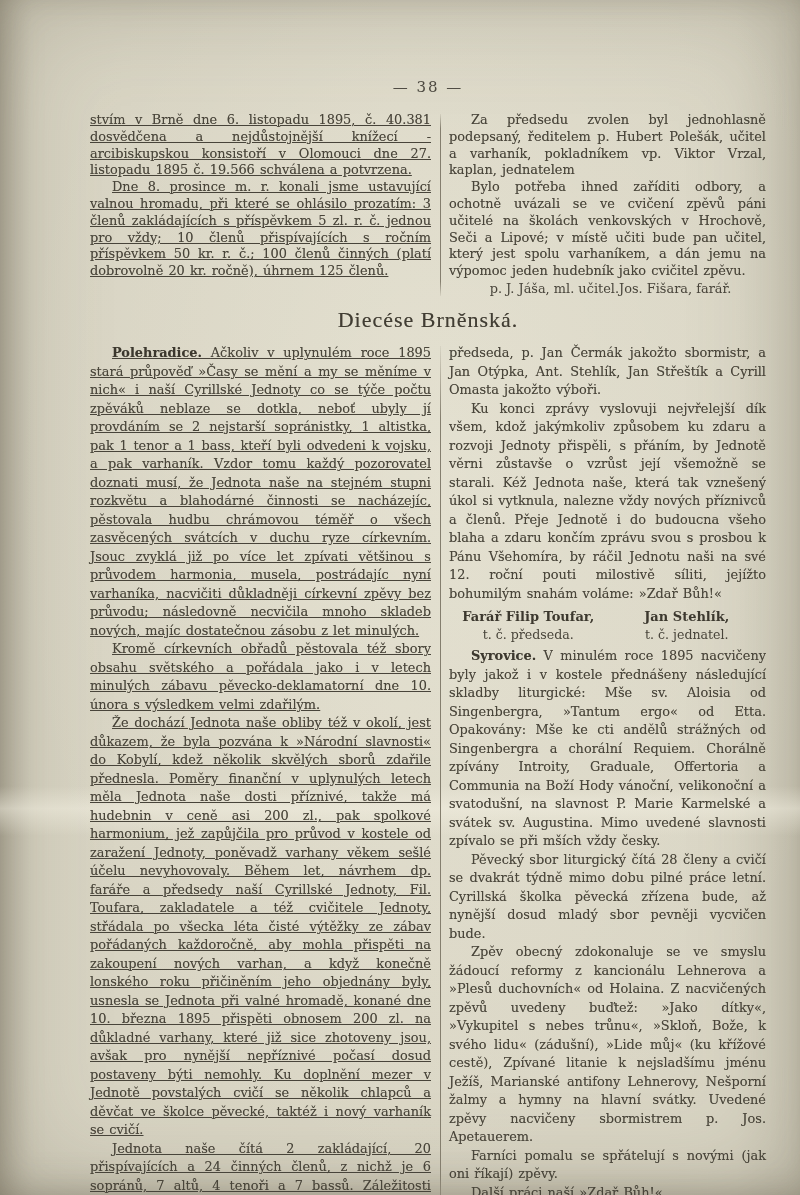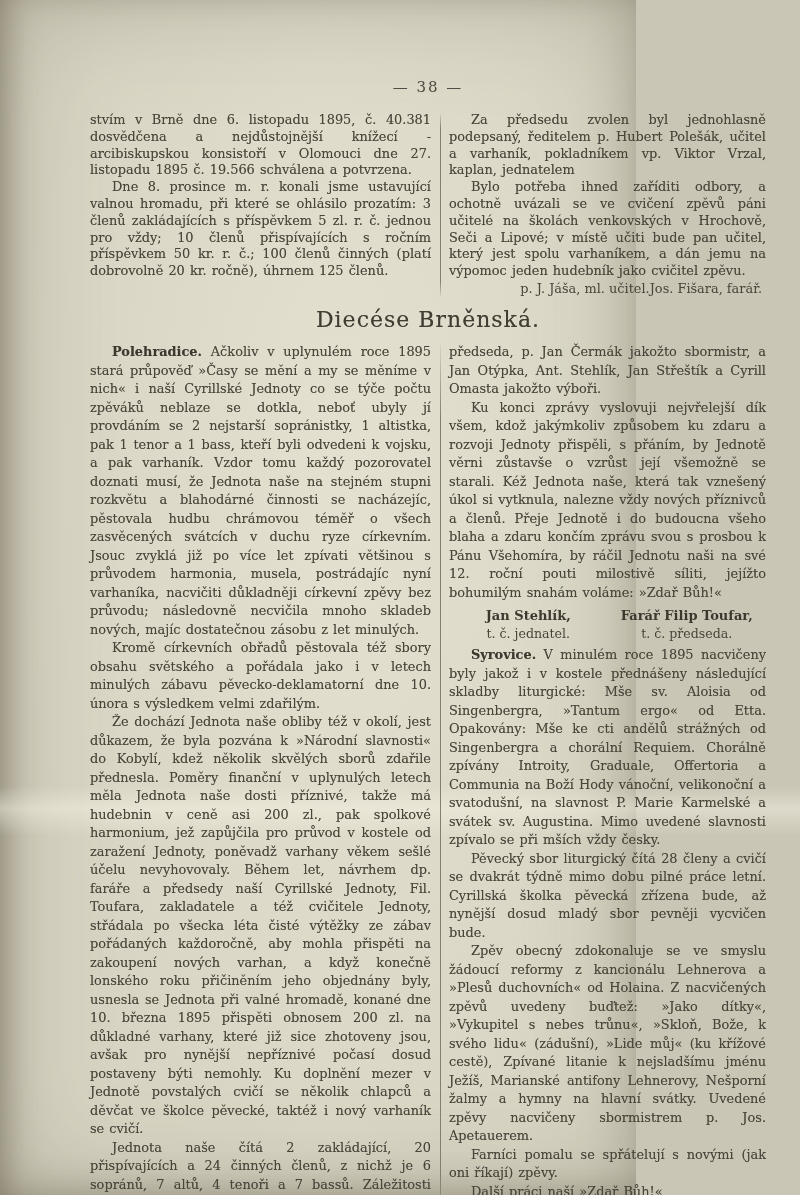--- a/index.html
+++ b/index.html
@@ -3,21 +3,21 @@
 <meta charset="utf-8">
 <style>
   html, body { margin: 0; padding: 0; }
   body {
     width: 800px; height: 1195px; overflow: hidden;
     background: #cac6b6;
     font-family: "DejaVu Serif", serif;
   }
   .page {
     position: relative;
-    width: 636px; height: 1195px;
+    width: 800px; height: 1195px;
     background:
       radial-gradient(ellipse at 55% 40%, rgba(255,253,240,0.25), rgba(0,0,0,0) 70%),
       linear-gradient(90deg, #cdc9b8 0%, #d7d3c2 4%, #dbd7c6 50%, #d9d5c4 92%, #d2cebd 100%),
       #d9d5c4;
     box-shadow:
       inset 0 0 110px rgba(96,88,68,0.30),
       inset 18px 0 40px -18px rgba(84,76,58,0.40),
       inset 0 -14px 40px -14px rgba(84,76,58,0.30);
     color: #48443a;
   }
@@ -30,21 +30,21 @@
     position: absolute; left: 90px; top: 78px; width: 676px;
   }
   .page-number {
     text-align: center;
     font-size: 15px;
     letter-spacing: 2px;
     color: #4c4840;
     margin-bottom: 16px;
   }
   .columns { display: flex; align-items: stretch; }
-  .col-left  { width: 341px; }
+  .col-left  { width: 341px; text-decoration: underline; }
   .col-right { flex: 1; }
   .divider {
     width: 1px;
     background: linear-gradient(180deg, rgba(122,116,100,0.1), #847e6e 8%, #847e6e 92%, rgba(122,116,100,0.1));
     margin: 2px 8px 2px 9px;
   }
   .col p {
     margin: 0;
     font-size: 12.9px;
     line-height: 18.5px;
@@ -58,23 +58,24 @@
   .col p.noindent { text-indent: 0; }
   .lead { font-weight: bold; color: #3c382e; }
   .heading {
     font-size: 22px;
     font-weight: normal;
     text-align: center;
     letter-spacing: 1px;
     color: #413d33;
     margin: 9px 0 11px 0;
     text-shadow: 0 0 0.6px rgba(65,61,51,0.5);
+    font-family: Liberation Serif, serif;
   }
   .sig-line {
-    display: flex; justify-content: flex-end;
+    display: flex; justify-content: center;
     font-size: 12.9px; line-height: 18.5px;
     padding: 0 4px 0 10px;
   }
   .sig-block {
     display: flex;
     margin: 5px 0 3px 0;
     font-size: 13px; line-height: 18px;
   }
   .sig-block .sig-col { flex: 1; text-align: center; }
   .sig-name { font-weight: bold; color: #3c382e; }
@@ -118,26 +119,26 @@
       </div>
 
       <div class="divider"></div>
 
       <div class="col col-right">
         <p class="noindent">předseda, p. Jan Čermák jakožto sbormistr, a Jan Otýpka, Ant. Stehlík, Jan Střeštík a Cyrill Omasta jakožto výboři.</p>
         <p>Ku konci zprávy vyslovuji nejvřelejší dík všem, kdož jakýmkoliv způsobem ku zdaru a rozvoji Jednoty přispěli, s přáním, by Jednotě věrni zůstavše o vzrůst její všemožně se starali. Kéž Jednota naše, která tak vznešený úkol si vytknula, nalezne vždy nových příznivců a členů. Přeje Jednotě i do budoucna všeho blaha a zdaru končím zprávu svou s prosbou k Pánu Všehomíra, by ráčil Jednotu naši na své 12. roční pouti milostivě síliti, jejížto bohumilým snahám voláme: »Zdař Bůh!«</p>
 
         <div class="sig-block">
           <div class="sig-col">
+            <div class="sig-name">Farář Filip Toufar,</div>
+            <div class="sig-title">t. č. předseda.</div>
+          </div>
+          <div class="sig-col">
             <div class="sig-name">Jan Stehlík,</div>
             <div class="sig-title">t. č. jednatel.</div>
-          </div>
-          <div class="sig-col">
-            <div class="sig-name">Farář Filip Toufar,</div>
-            <div class="sig-title">t. č. předseda.</div>
           </div>
         </div>
 
         <p><span class="lead">Syrovice.</span> <span>V minulém roce 1895 nacvičeny byly jakož i v kostele přednášeny následující skladby liturgické: Mše sv. Aloisia od Singenbergra, »Tantum ergo« od Etta. Opakovány: Mše ke cti andělů strážných od Singenbergra a chorální Requiem. Chorálně zpívány Introity, Graduale, Offertoria a Communia na Boží Hody vánoční, velikonoční a svatodušní, na slavnost P. Marie Karmelské a svátek sv. Augustina. Mimo uvedené slavnosti zpívalo se při mších vždy česky.</span></p>
         <p>Pěvecký sbor liturgický čítá 28 členy a cvičí se dvakrát týdně mimo dobu pilné práce letní. Cyrillská školka pěvecká zřízena bude, až nynější dosud mladý sbor pevněji vycvičen bude.</p>
         <p>Zpěv obecný zdokonaluje se ve smyslu žádoucí reformy z kancionálu Lehnerova a »Plesů duchovních« od Holaina. Z nacvičených zpěvů uvedeny buďtež: »Jako dítky«, »Vykupitel s nebes trůnu«, »Skloň, Bože, k svého lidu« (zádušní), »Lide můj« (ku křížové cestě), Zpívané litanie k nejsladšímu jménu Ježíš, Marianské antifony Lehnerovy, Nešporní žalmy a hymny na hlavní svátky. Uvedené zpěvy nacvičeny sbormistrem p. Jos. Apetauerem.</p>
         <p>Farníci pomalu se spřátelují s novými (jak oni říkají) zpěvy.</p>
         <p>Další práci naší »Zdař Bůh!«</p>
 
       </div>

